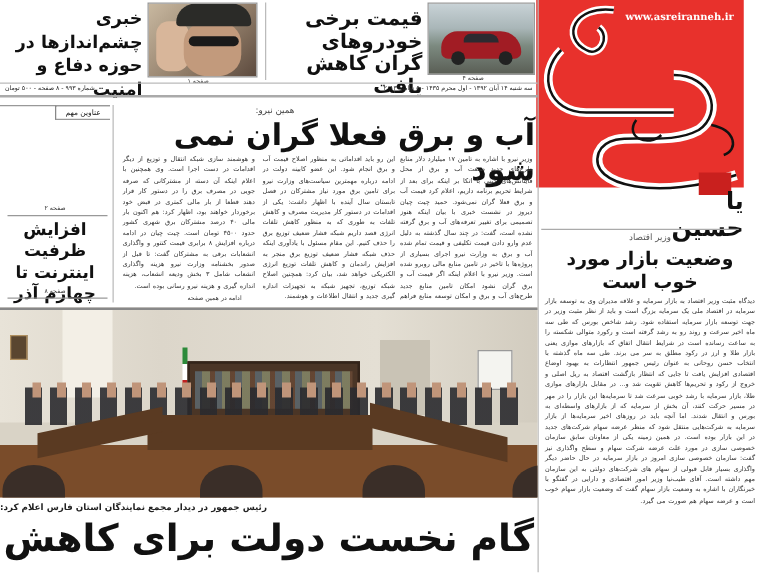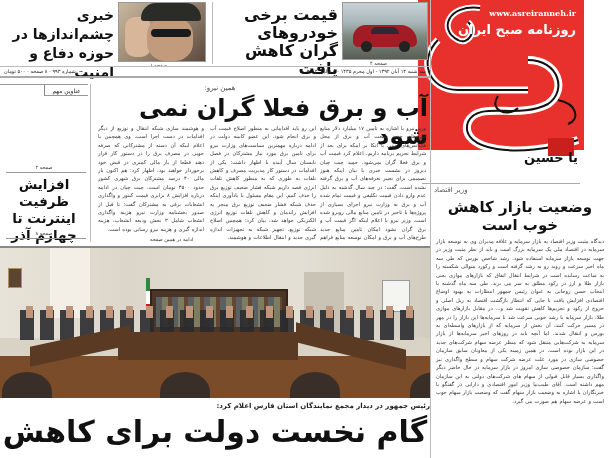--- a/index.html
+++ b/index.html
@@ -2,32 +2,32 @@
 <html><head>
   <meta charset="utf-8">
   <style>
     * { box-sizing: border-box; margin: 0; padding: 0; }
     html, body { width: 608px; height: 458px; overflow: hidden; background: #ffffff; }
     body { font-family: "DejaVu Sans", sans-serif; color: #111; position: relative; direction: ltr; }
 
     .abs { position: absolute; }
 
     
-    #masthead { left: 408px; top: 0; width: 176px; height: 190px; }
+    #masthead { left: 419px; top: 0; width: 176px; height: 190px; }
     #masthead .red { position: absolute; left: 10px; top: 0; width: 166px; height: 150px; background: #e8312c; }
     #masthead .url { position: absolute; right: 8px; top: 8px; font-family: "DejaVu Serif", serif; font-size: 8px; font-weight: bold; color: #fff; }
     #masthead .tagline { position: absolute; right: 8px; top: 22px; font-size: 13px; font-weight: bold; color: #fff; direction: rtl; }
     #masthead .logo-svg { position: absolute; left: 0; top: 0; }
     #masthead .flag { position: absolute; left: 140px; top: 138px; width: 26px; height: 18px; background: #c9201e; }
-    #masthead .yahossein { position: absolute; left: 116px; top: 150px; font-size: 13px; font-weight: bold; color: #111; direction: rtl; }
+    #masthead .yahossein { position: absolute; left: 116px; top: 150px; font-size: 19px; font-weight: bold; color: #111; direction: rtl; }
     #masthead .rule { position: absolute; left: 14px; right: 4px; top: 183px; border-top: 1px solid #aaa; }
 
     
     #right-article { left: 434px; top: 184px; width: 172px; height: 274px; }
-    #right-article .kicker { font-size: 7px; color: #555; text-align: left; margin-top: 2px; direction: rtl; }
+    #right-article .kicker { font-size: 7px; color: #555; text-align: center; margin-top: 2px; direction: rtl; }
     #right-article .headline { font-size: 15px; font-weight: bold; text-align: center; direction: rtl; margin-top: 4px; line-height: 18px; }
     .body-text { font-size: 5.2px; line-height: 8.4px; color: #333; direction: rtl; text-align: justify; word-spacing: 0.5px; }
     #right-article .body-text { margin-top: 3px; padding: 0 2px; }
 
     #col-divider { left: 430px; top: 0; width: 1px; height: 458px; background: #bbb; }
 
     
     .teaser-photo { border: 1px solid #999; overflow: hidden; }
     #teaser-car-photo { left: 342px; top: 2px; width: 86px; height: 58px; background: linear-gradient(#c8d2d6 0%, #a9b6b8 35%, #7c8a80 60%, #5a5e55 100%); }
     #teaser-car-photo .car { position: absolute; left: 10px; top: 22px; width: 64px; height: 22px; background: #a11c24; border-radius: 14px 18px 6px 6px; }
@@ -90,50 +90,49 @@
     #meeting-photo .heads { position: absolute; left: 26px; top: 58px; width: 396px; height: 12px; background: repeating-linear-gradient(90deg, #c0957a 0 7px, transparent 7px 20px); }
     #meeting-photo .head-fg { position: absolute; bottom: -14px; width: 50px; height: 40px; background: #3a2e28; border-radius: 50% 50% 0 0; }
     #meeting-photo .hf1 { left: 2px; } #meeting-photo .hf2 { left: 160px; } #meeting-photo .hf3 { left: 290px; } #meeting-photo .hf4 { left: 410px; }
     #meeting-photo .window { position: absolute; left: 50px; top: 0; width: 40px; height: 70px; background: #f3efe6; }
     #meeting-photo .door { position: absolute; left: 304px; top: 24px; width: 40px; height: 60px; background: #c9c3b5; }
     #meeting-photo .portrait { position: absolute; left: 8px; top: 20px; width: 14px; height: 20px; background: #5a4630; border: 1px solid #b09060; }
     #meeting-photo .flag { position: absolute; left: 146px; top: 30px; width: 4px; height: 40px; background: linear-gradient(#2c8a3a 33%, #fff 33% 66%, #c02020 66%); }
     #meeting-photo .board { position: absolute; left: 382px; top: 32px; width: 28px; height: 32px; background: #f4f4f0; border: 1px solid #999; }
 
     
-    #bottom-kicker { left: 0; top: 402px; width: 430px; text-align: right; font-size: 7px; font-weight: bold; color: #222; direction: rtl; padding-left: 25px; }
+    #bottom-kicker { left: 0; top: 402px; width: 430px; text-align: left; font-size: 7px; font-weight: bold; color: #222; direction: rtl; }
     #bottom-headline { left: 0; top: 412px; width: 430px; text-align: center; font-size: 30px; font-weight: bold; direction: rtl; line-height: 40px; letter-spacing: -0.5px; }
   </style>
 </head>
 <body>
 
 <div id="masthead" class="abs">
   <div class="red"></div>
   <svg class="logo-svg" width="176" height="184" viewBox="0 0 176 184">
     <path d="M72 8 C40 4, 30 30, 50 40 C60 46, 70 30, 60 22" fill="none" stroke="#fff" stroke-width="6"></path>
     <path d="M72 8 C40 4, 30 30, 50 40 C60 46, 70 30, 60 22" fill="none" stroke="#111" stroke-width="2"></path>
     <path d="M30 40 C10 60, 20 90, 50 90 L120 90" fill="none" stroke="#fff" stroke-width="7"></path>
     <path d="M30 40 C10 60, 20 90, 50 90 L120 90" fill="none" stroke="#111" stroke-width="2"></path>
     <path d="M120 60 C150 60, 160 90, 140 104 C110 120, 70 100, 60 122 C50 150, 110 160, 170 140" fill="none" stroke="#fff" stroke-width="8"></path>
     <path d="M120 60 C150 60, 160 90, 140 104 C110 120, 70 100, 60 122 C50 150, 110 160, 170 140" fill="none" stroke="#111" stroke-width="2"></path>
     <path d="M90 96 C80 110, 100 118, 110 108" fill="none" stroke="#111" stroke-width="2"></path>
     <path d="M150 100 C170 104, 172 120, 160 124" fill="none" stroke="#111" stroke-width="2"></path>
   </svg>
   <div class="url">www.asreiranneh.ir</div>
-  <div class="tagline">روزنامه صبح ایران</div>
   <div class="flag"></div>
   <div class="yahossein">یا حسین</div>
   <div class="rule"></div>
 </div>
 
 <div id="col-divider" class="abs"></div>
 
 <div id="right-article" class="abs">
   <div class="kicker">وزیر اقتصاد</div>
-  <div class="headline">وضعیت بازار کاهش خوب است</div>
+  <div class="headline">وضعیت بازار مورد خوب است</div>
   <div class="body-text">دیدگاه مثبت وزیر اقتصاد به بازار سرمایه و علاقه مدیران وی به توسعه بازار سرمایه در اقتصاد ملی یک سرمایه بزرگ است و باید از نظر مثبت وزیر در جهت توسعه بازار سرمایه استفاده شود. رشد شاخص بورس که طی سه ماه اخیر سرعت و روند رو به رشد گرفته است و رکورد متوالی شکسته را به ساعت رسانده است در شرایط انتقال اتفاق که بازارهای موازی یعنی بازار طلا و ارز در رکود مطلق به سر می برند. طی سه ماه گذشته با انتخاب حسن روحانی به عنوان رئیس جمهور انتظارات به بهبود اوضاع اقتصادی افزایش یافت تا جایی که انتظار بازگشت اقتصاد به ریل اصلی و خروج از رکود و تحریم‌ها کاهش تقویت شد و... در مقابل بازارهای موازی طلا، بازار سرمایه با رشد خوبی سرعت شد تا سرمایه‌ها این بازار را در مهر در مسیر حرکت کنند، آن بخش از سرمایه که از بازارهای واسطه‌ای به بورس و انتقال شدند. اما آنچه باید در روزهای اخیر سرمایه‌ها از بازار سرمایه به شرکت‌هایی منتقل شود که منظر عرضه سهام شرکت‌های جدید در این بازار بوده است. در همین زمینه یکی از معاونان سابق سازمان خصوصی سازی در مورد علت عرضه شرکت سهام و سطح واگذاری نیز گفت: سازمان خصوصی سازی امروز در بازار سرمایه در حال حاضر دیگر واگذاری بسیار قابل قبولی از سهام های شرکت‌های دولتی به این سازمان مهم داشته است. آقای طیب‌نیا وزیر امور اقتصادی و دارایی در گفتگو با خبرنگاران با اشاره به وضعیت بازار سهام گفت که وضعیت بازار سهام خوب است و عرضه سهام هم صورت می گیرد.</div>
 </div>
 
 <div id="teaser-car-photo" class="abs teaser-photo">
   <div class="car"></div>
   <div class="glass"></div>
   <div class="w1"></div>
   <div class="w2"></div>
 </div>
 <div id="teaser-car-page" class="abs">صفحه ۴</div>

